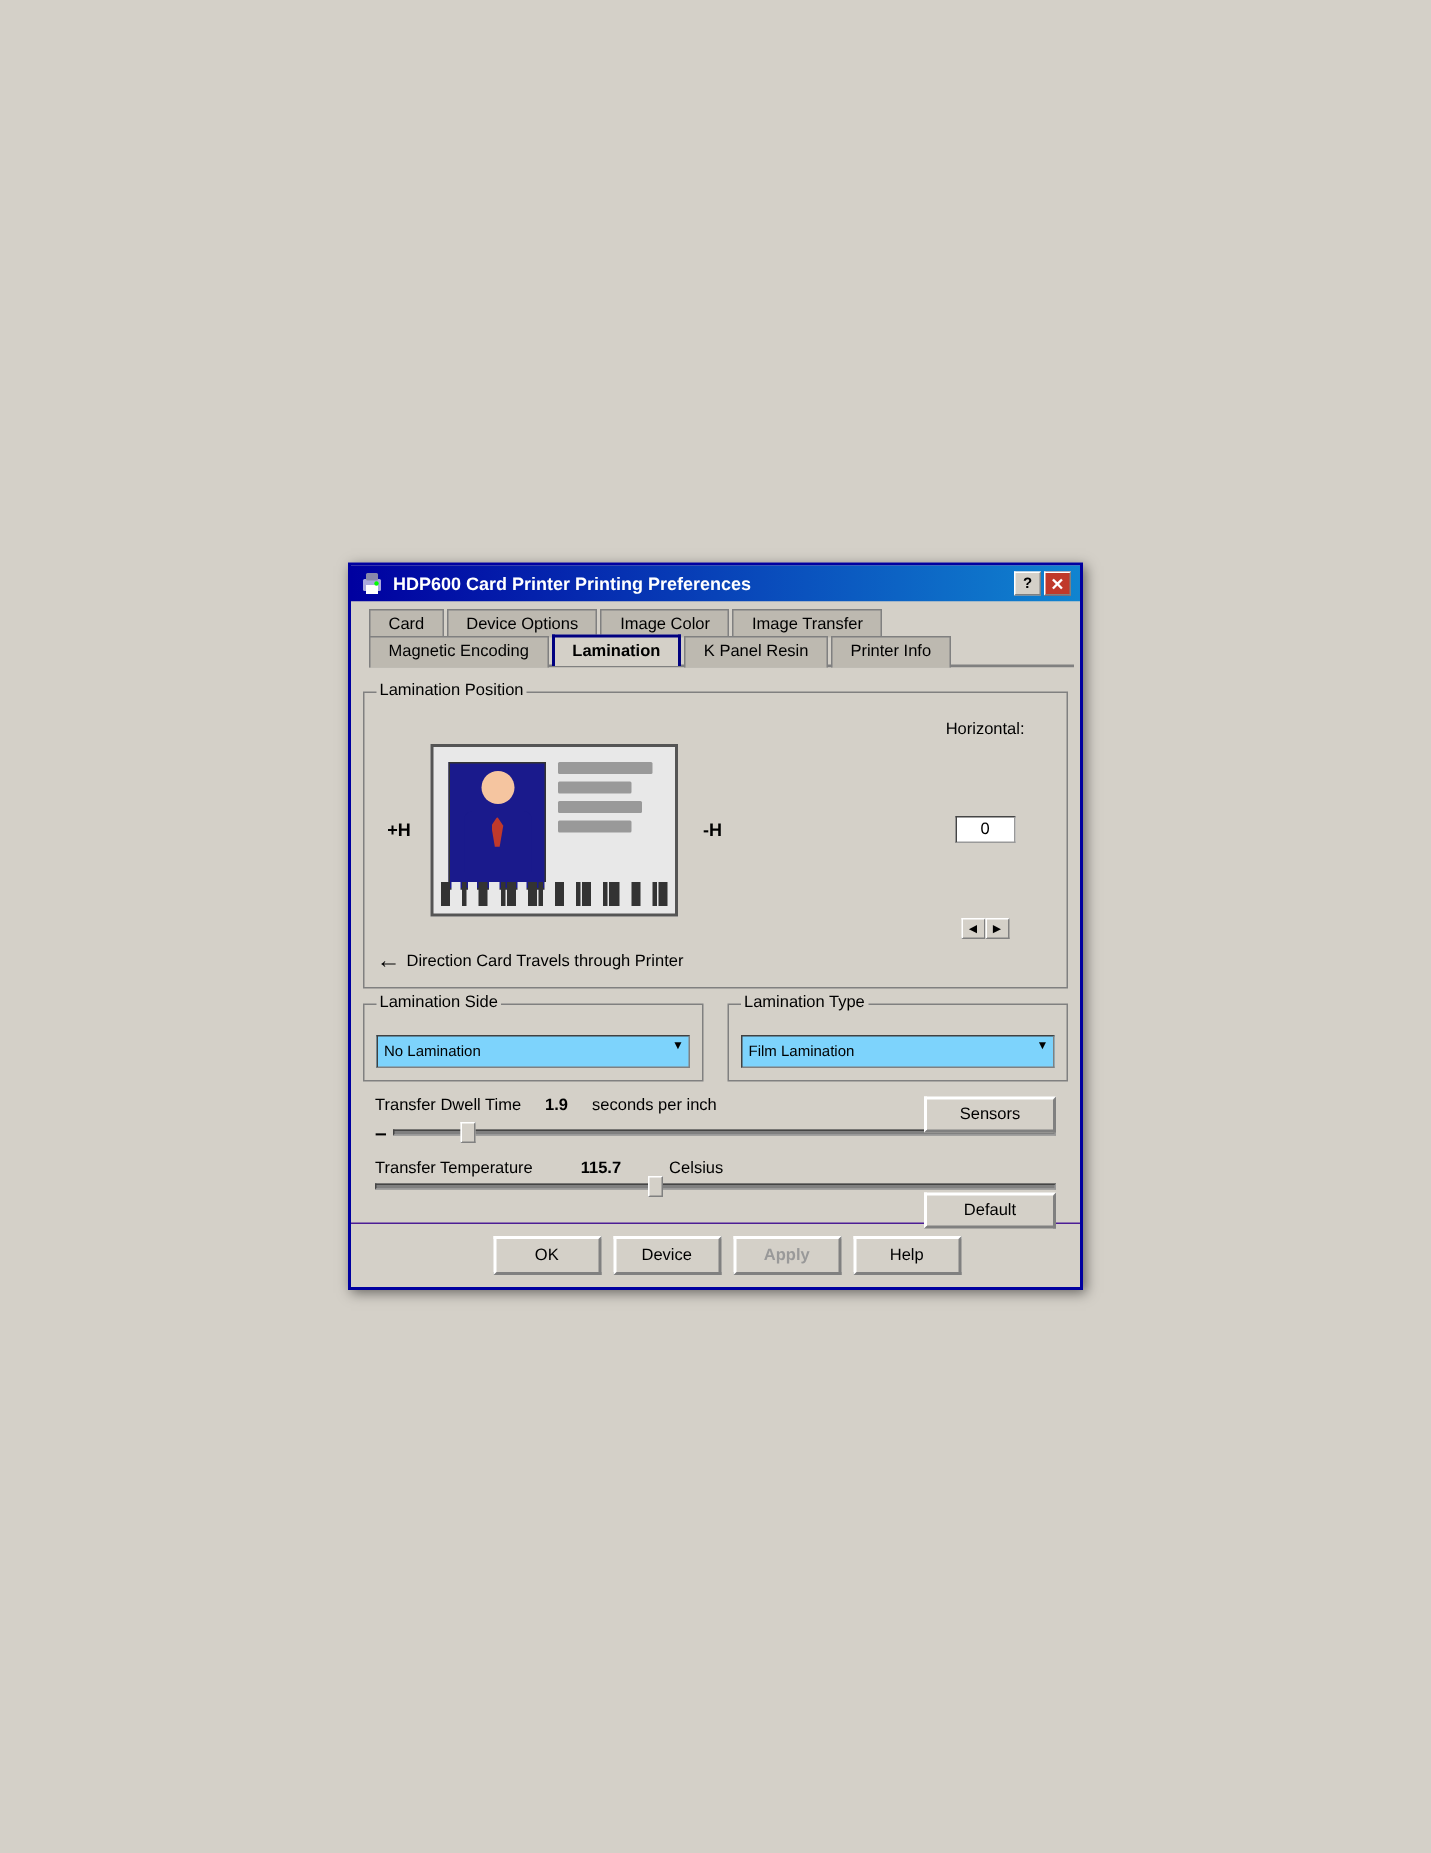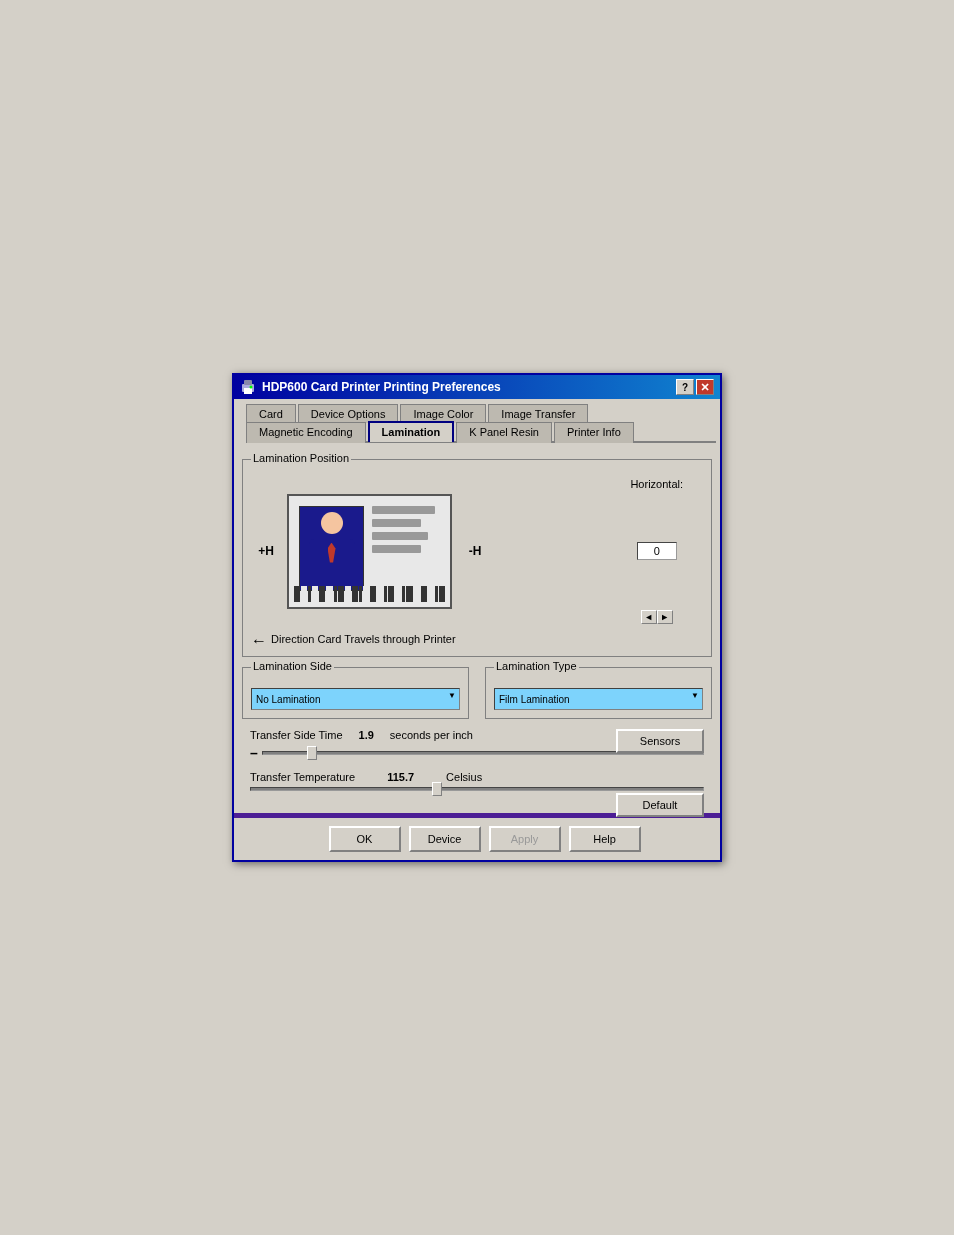--- a/index.html
+++ b/index.html
@@ -397,39 +397,40 @@
       font-size: 11px;
       cursor: pointer;
       text-align: center;
     }
 
     .bottom-buttons {
       display: flex;
       justify-content: center;
       gap: 8px;
       padding: 8px 4px 8px 19px;
-      border-top: 5px solid #4c1d95;
+      border-top: 1px solid #4c1d95;
     }
 
     .bottom-btn {
       width: 72px;
       height: 26px;
       background: #d4d0c8;
       border: 2px solid;
       border-top-color: #fff;
       border-left-color: #fff;
       border-bottom-color: #808080;
       border-right-color: #808080;
       font-size: 11px;
       cursor: pointer;
     }
 
     .bottom-btn.disabled {
       color: #999;
       cursor: default;
+      font-weight: bold;
     }
 
     .tabs-row1, .tabs-row2 {
       display: flex;
     }
   </style>
 </head>
 <body>
 
 <div class="window">
@@ -559,21 +560,21 @@
             <option>Film Lamination</option>
             <option>Overlay</option>
             <option>Patch</option>
           </select>
         </div>
       </div>
     </div>
 
     <div style="position: relative; padding: 0 4px 4px 4px;">
       <div class="dwell-time-row">
-        <span>Transfer Side Time</span>
+        <span>Transfer Dwell Time</span>
         <span style="font-weight:bold; margin-left:4px;">1.9</span>
         <span style="margin-left:4px;">seconds per inch</span>
       </div>
 
       <div class="slider-row">
         <span class="slider-dash">–</span>
         <div class="slider-track">
           <div class="slider-thumb"></div>
         </div>
       </div>

